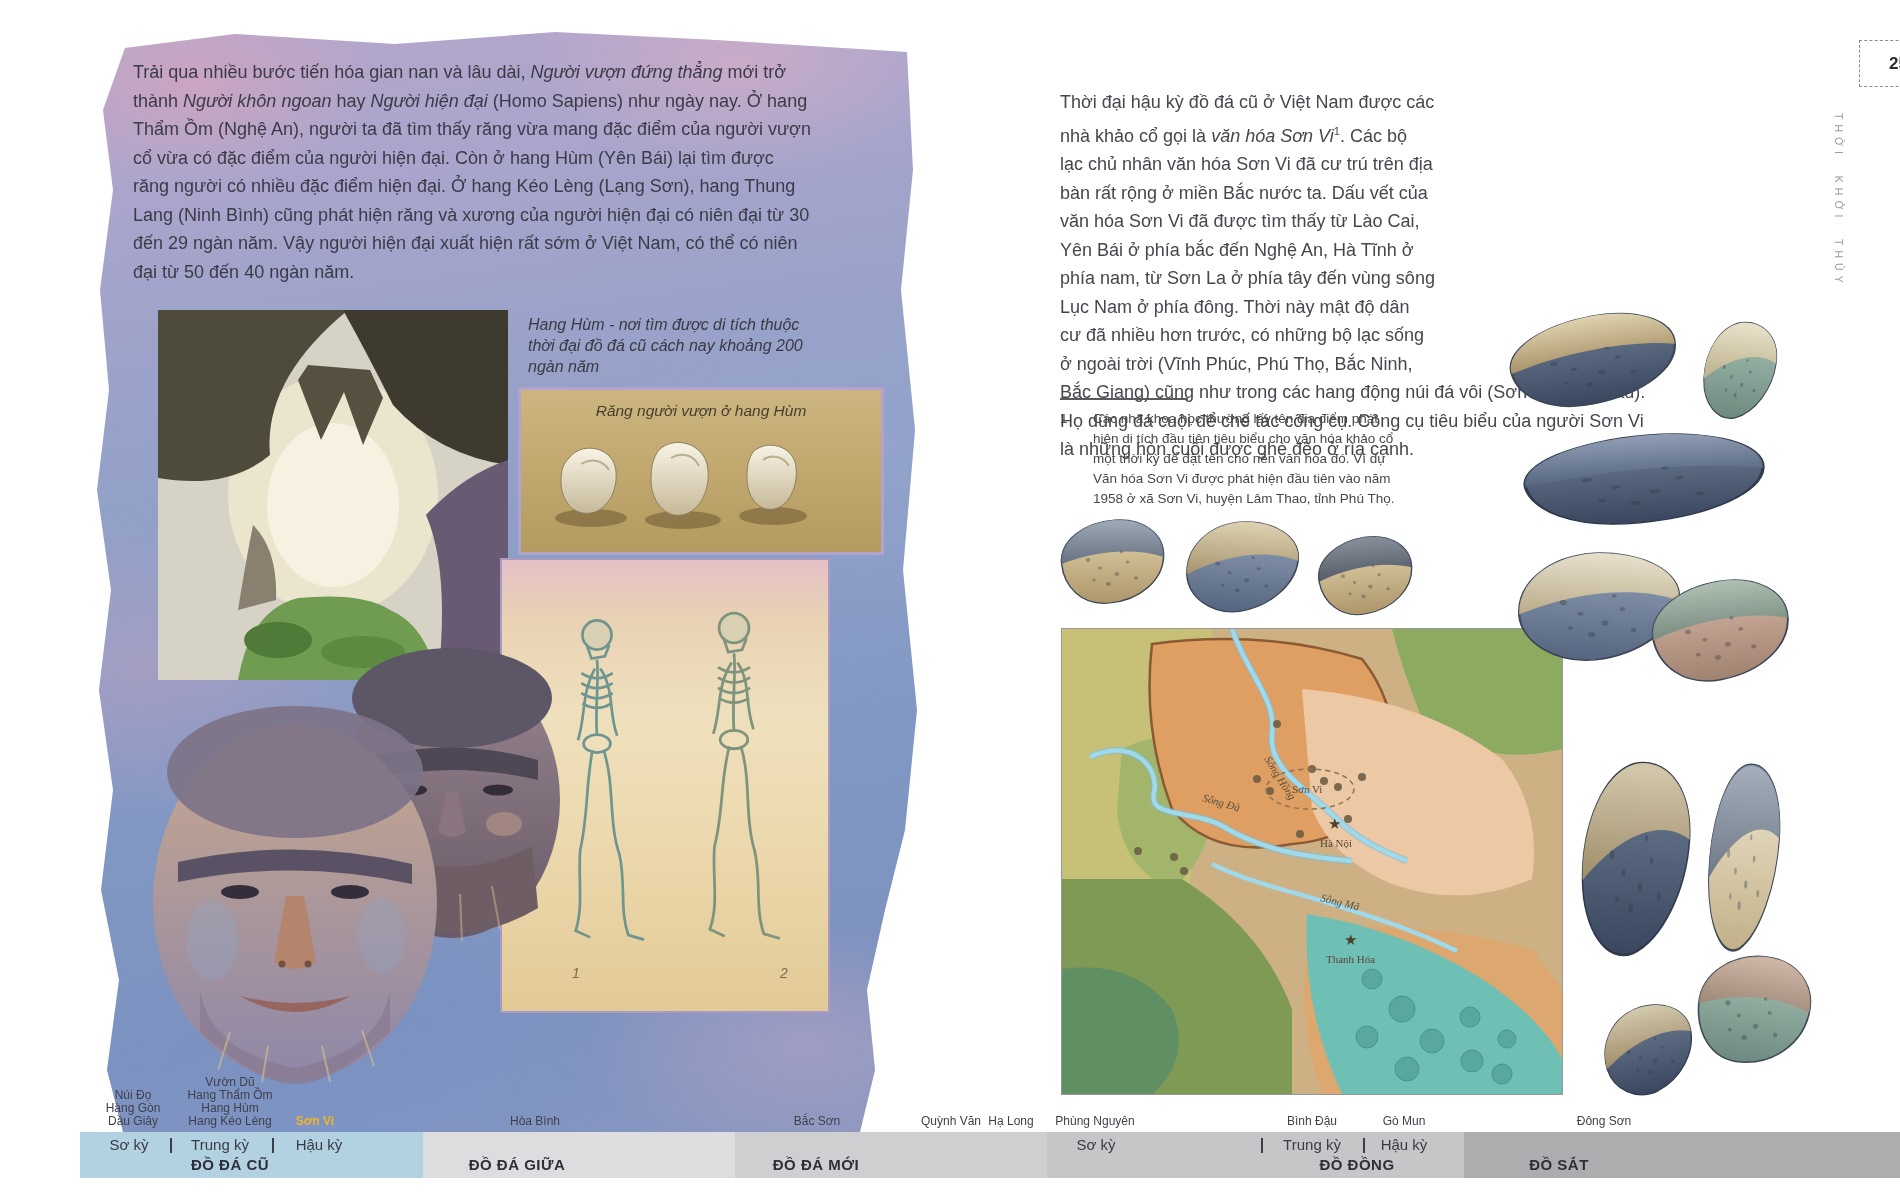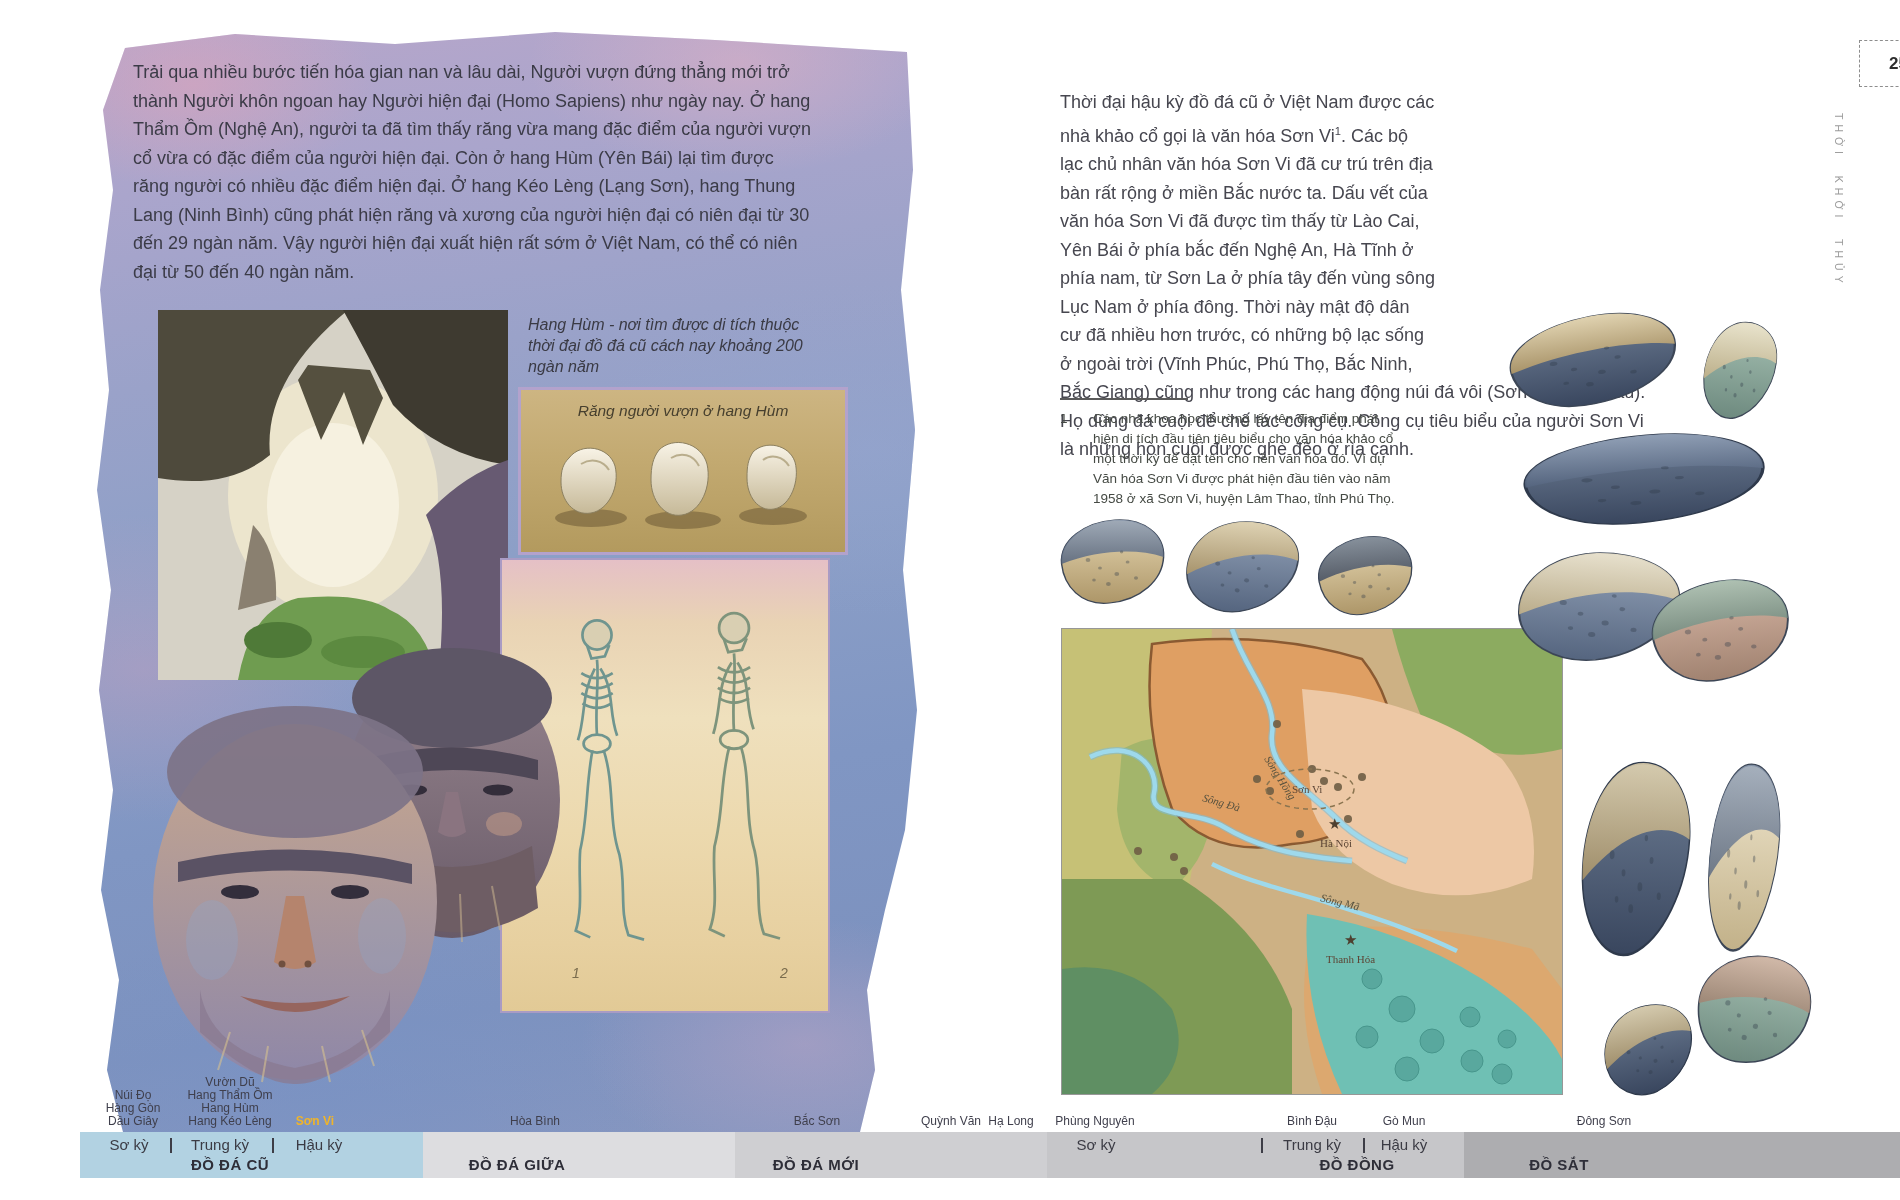--- a/index.html
+++ b/index.html
@@ -1,20 +1,20 @@
 <!DOCTYPE html>
 <html><head>
 <meta charset="utf-8">
 <style>
   html,body{margin:0;padding:0;background:#fff;}
   .spread{position:relative;width:1900px;height:1200px;background:#fff;overflow:hidden;
           font-family:"Liberation Sans",sans-serif;color:#3c3c46;}
   .abs{position:absolute;}
   sup{font-size:0.62em;}
-  .it{}
+  .it{font-style:italic;}
 
   
   .wc{left:95px;top:30px;width:825px;height:1102px;
     background:
       radial-gradient(ellipse 260px 150px at 12% 5%, rgba(224,164,186,.55), transparent 70%),
       radial-gradient(ellipse 300px 160px at 78% 3%, rgba(228,178,196,.5), transparent 70%),
       radial-gradient(ellipse 420px 240px at 94% 38%, rgba(150,166,208,.45), transparent 70%),
       radial-gradient(ellipse 380px 220px at 6% 58%, rgba(214,160,190,.35), transparent 70%),
       radial-gradient(ellipse 500px 260px at 28% 97%, rgba(118,146,198,.5), transparent 70%),
       radial-gradient(ellipse 320px 180px at 86% 92%, rgba(205,170,200,.4), transparent 70%),
@@ -22,21 +22,21 @@
     clip-path:polygon(30px 18px,140px 4px,300px 14px,460px 2px,620px 10px,812px 22px,
       818px 140px,806px 260px,820px 400px,808px 540px,822px 680px,810px 800px,
       790px 880px,772px 960px,780px 1040px,765px 1102px,
       600px 1102px,400px 1102px,200px 1102px,28px 1102px,
       12px 1040px,24px 950px,6px 860px,18px 760px,4px 660px,16px 560px,
       2px 460px,14px 360px,5px 260px,18px 160px,8px 80px);}
 
   .ltext{left:133px;top:58px;width:680px;font-size:18px;line-height:28.5px;color:#3b3b47;}
   .caption{left:528px;top:314px;width:300px;font-size:16px;line-height:21px;font-style:italic;color:#3a3a44;}
 
-  .teethbox{left:518px;top:387px;width:330px;height:168px;border:3px solid #b3a2cc;box-sizing:border-box;
+  .teethbox{left:518px;top:387px;width:366px;height:168px;border:3px solid #b3a2cc;box-sizing:border-box;
     background:linear-gradient(180deg,#cdb582 0%,#c2a970 45%,#b39a5e 100%);}
   .teeth-caption{width:100%;text-align:center;margin-top:12px;font-size:15.5px;font-style:italic;color:#463f2e;}
 
   .skelpanel{left:500px;top:558px;width:330px;height:455px;border:2px solid #a99bc4;box-sizing:border-box;
     background:linear-gradient(180deg,#e5c0c6 0%,#e9d3b4 14%,#efe0bd 35%,#ecd9ae 60%,#e7d0a0 85%,#e2ca96 100%);}
   .fignum{position:absolute;font-size:14px;color:#7a6c4d;font-style:italic;}
 
   .rtext{left:1060px;top:88px;width:590px;font-size:18px;line-height:28.5px;color:#46464f;}
   .wrapspacer{float:right;width:215px;height:115px;margin-top:172px;}
 

